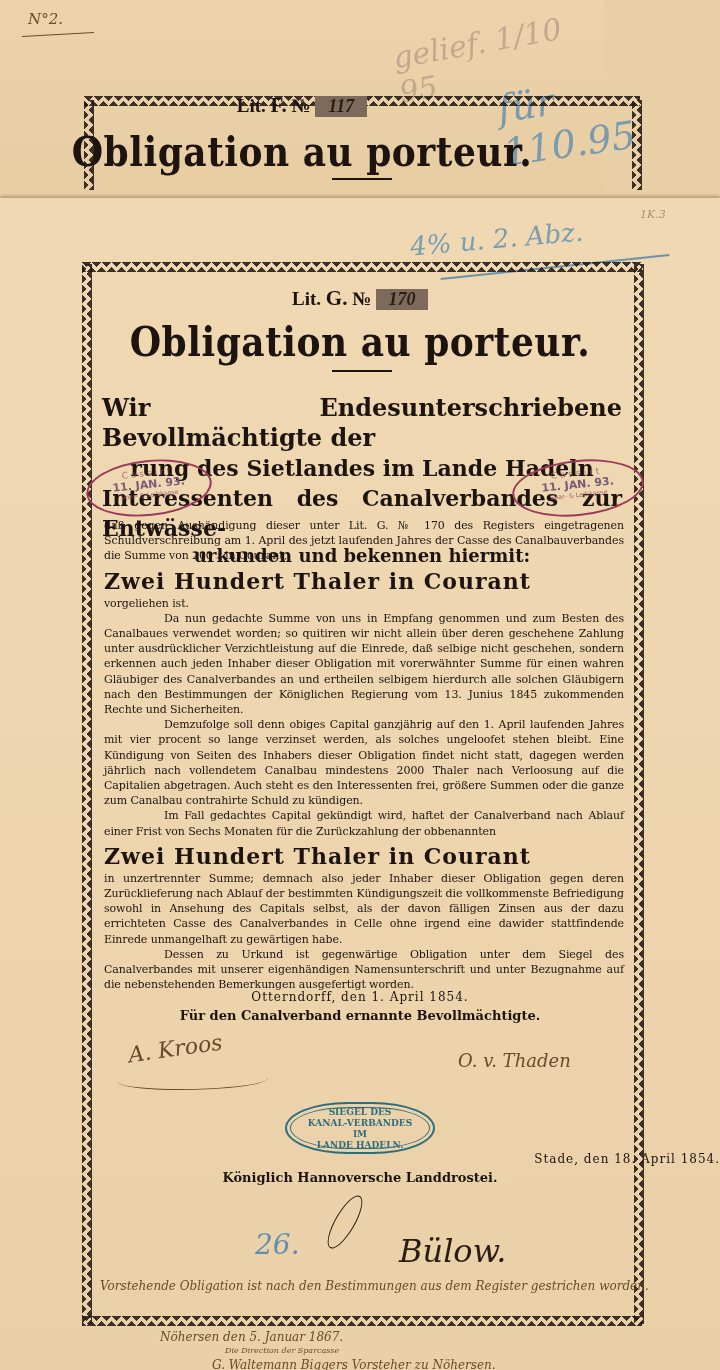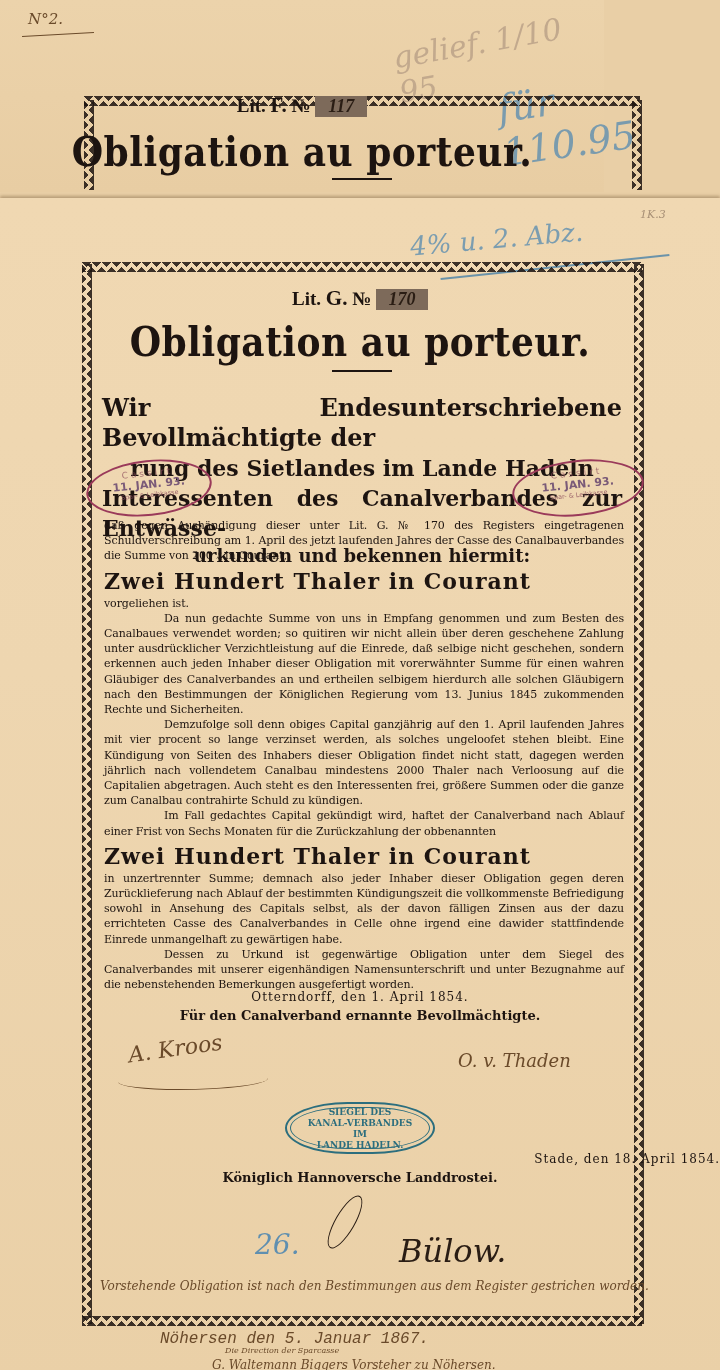--- a/index.html
+++ b/index.html
@@ -184,16 +184,16 @@
 
   <div class="center body-text" style="top:954px;text-align:right;font-size:12px;letter-spacing:1px;">Stade, den 18. April 1854.</div>
   <div class="center" style="top:972px;font-weight:bold;font-size:13px;">Königlich Hannoversche Landdrostei.</div>
 
   <div class="hand hand-blue" style="left:255px;top:1030px;font-size:28px;">26.</div>
   <div class="hand hand-ink" style="left:375px;top:1034px;font-size:32px;color:#2a1d14;margin-left:24px;">Bülow.</div>
   <div style="position:absolute;left:335px;top:994px;width:20px;height:60px;border:1px solid #2a1d14;border-radius:50%;transform:rotate(30deg);"></div>
 
   <div class="hand hand-ink" style="left:100px;top:1080px;width:570px;font-size:12px;line-height:16px;">Vorstehende Obligation ist nach den Bestimmungen aus dem Register gestrichen worden.</div>
 
-  <div class="hand hand-ink" style="left:160px;top:1132px;font-size:16px;font-family:Liberation Mono, monospace;">Nöhersen den 5. Januar 1867.</div>
+  <div class="hand hand-ink" style="left:160px;top:1132px;font-size:12px;">Nöhersen den 5. Januar 1867.</div>
   <div class="hand hand-ink" style="left:225px;top:1148px;font-size:8px;">Die Direction der Sparcasse</div>
   <div class="hand hand-ink" style="left:212px;top:1160px;font-size:12px;">G. Waltemann  Biggers  Vorsteher zu Nöhersen.</div>
 </div>
 
 </body></html>

